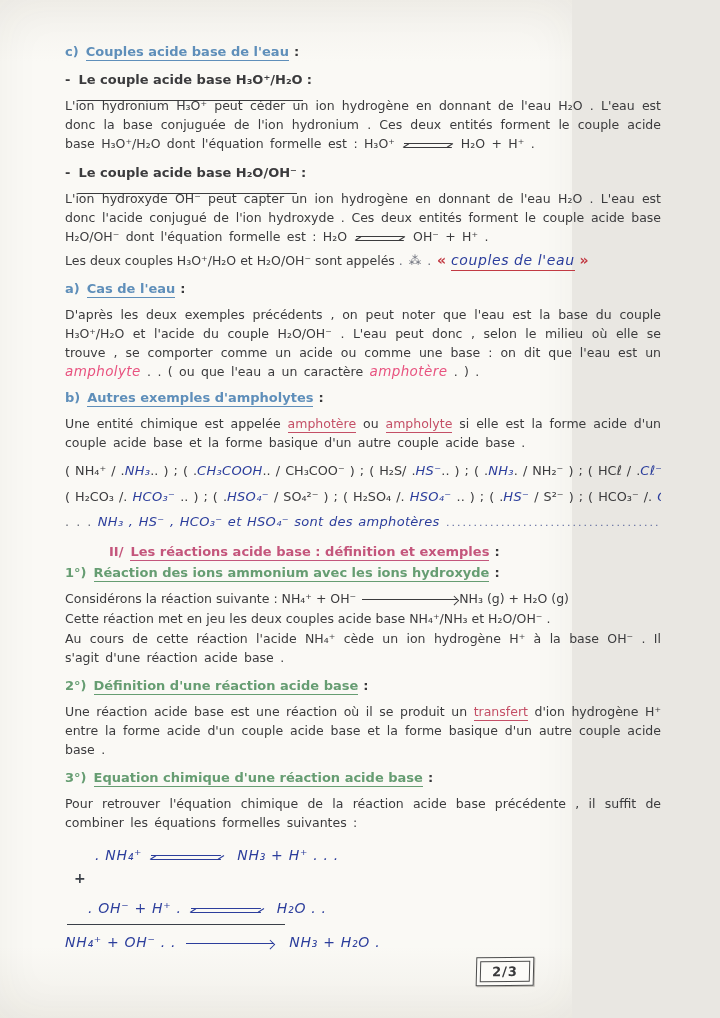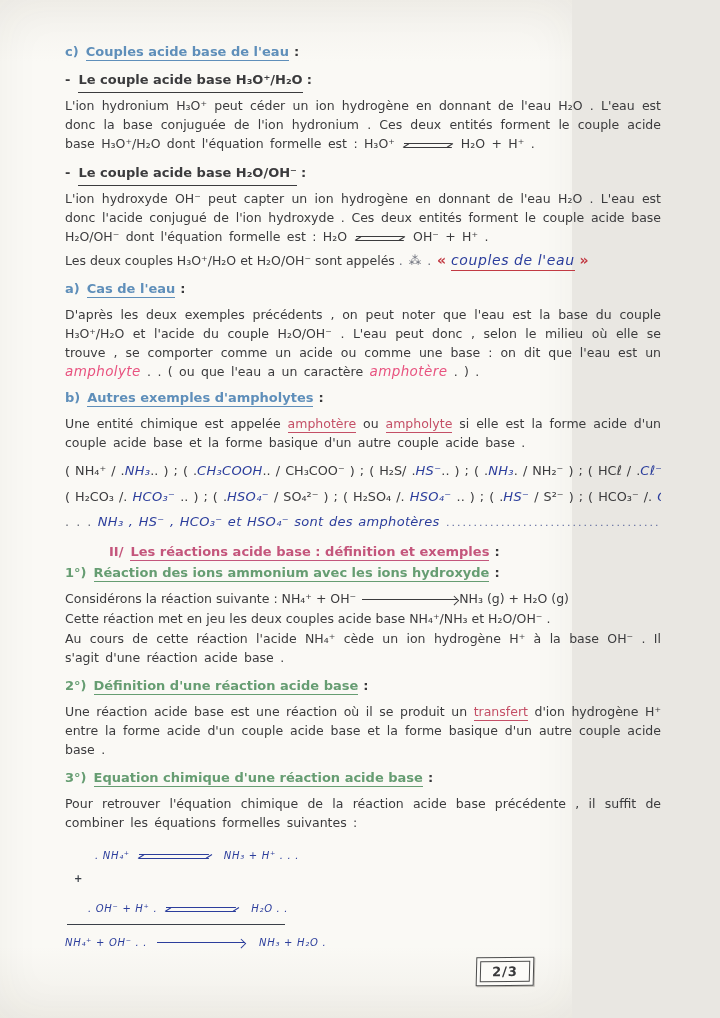--- a/index.html
+++ b/index.html
@@ -30,21 +30,21 @@
   .para{text-align:justify;word-spacing:2.4px;}
   .hdr{font-weight:bold;font-size:13px;}
   .hdr .hpfx{margin-right:7px;}
   .hdr .htitle{border-bottom:1.3px solid currentColor;padding-bottom:1px;}
   .hdr .hsfx{color:var(--ink);margin-left:5px;}
   .blue{color:var(--bluehdr);}
   .green{color:var(--greenhdr);}
   .pink{color:var(--pinkhdr);margin-left:44px;}
   .subhdr{font-weight:bold;font-size:13px;color:var(--ink);}
   .subhdr .dash{margin-right:8px;}
-  .subhdr .stitle{border-bottom:1.5px solid var(--ink);padding-bottom:5px;}
+  .subhdr .stitle{border-bottom:1.5px solid var(--ink);padding-bottom:13px;}
   .subhdr .hsfx{margin-left:4px;}
   
   .hw{color:var(--hwblue);font-style:italic;letter-spacing:.3px;font-size:13px;}
   .hwp{color:var(--hwpink);font-style:italic;letter-spacing:.4px;font-size:13.5px;}
   .hwu{color:var(--hwblue);font-style:italic;letter-spacing:.6px;font-size:14px;
        border-bottom:1.7px solid var(--redq);padding-bottom:1.5px;}
   .rw{color:var(--redword);border-bottom:1.2px solid var(--redword);padding-bottom:.5px;}
   .rq{color:var(--redq);font-weight:bold;font-size:14px;}
   .dk{color:#6b6f7a;letter-spacing:1px;}
   .dots{color:#5f6b9e;letter-spacing:2px;font-size:11px;}
@@ -58,21 +58,21 @@
   }
   .ar-eq::before{content:"";position:absolute;right:1px;top:1.5px;width:7px;height:0;
     border-top:1.3px solid currentColor;transform:rotate(-32deg);transform-origin:right center;}
   .ar-eq::after{content:"";position:absolute;left:1px;bottom:1.3px;width:7px;height:0;
     border-bottom:1.3px solid currentColor;transform:rotate(-32deg);transform-origin:left center;}
   .ar-r{width:96px;height:9px;margin:0 1px 0 6px;
     background:linear-gradient(currentColor,currentColor) 0 4.4px/100% 1.3px no-repeat;}
   .ar-r::after{content:"";position:absolute;right:1px;top:1.6px;width:5.5px;height:5.5px;
     border-top:1.4px solid currentColor;border-right:1.4px solid currentColor;transform:rotate(45deg);}
   
-  .handeq{color:var(--hwblue);font-style:italic;font-size:10px;letter-spacing:.7px;}
+  .handeq{color:var(--hwblue);font-style:italic;font-size:14px;letter-spacing:.7px;}
   .handeq .ar-eq{width:76px;}
   .handeq .ar-r{width:88px;margin:0 10px;}
   .eqrow1{margin:14px 0 0 30px;}
   .plusrow{margin:4px 0 0 9px;color:#3a4048;font-style:normal;font-weight:bold;}
   .eqrow2{margin:11px 0 6px 23px;}
   .sumrule{width:218px;height:0;border-top:1.7px solid #3a4048;margin:2px 0 8px 2px;}
   .eqrow3{margin:0;}
   .appline{white-space:nowrap;overflow:hidden;font-size:12.8px;word-spacing:1px;}
   
   .pagebox{position:absolute;right:38px;bottom:32px;border:1.6px solid #4c4c4c;

